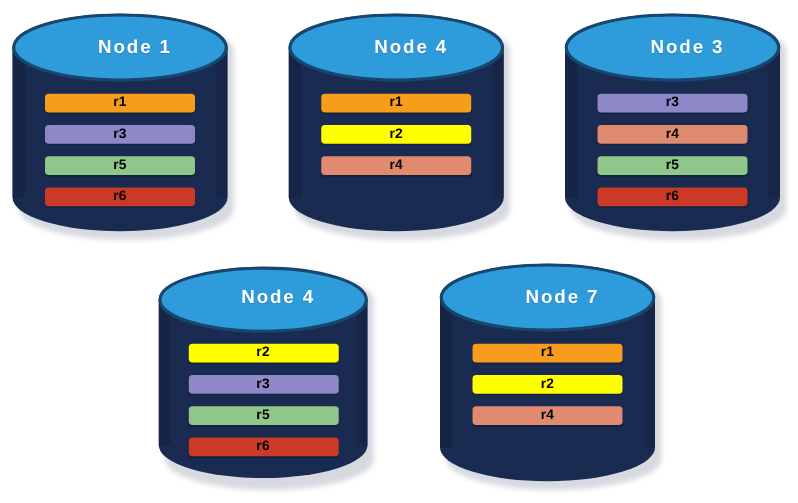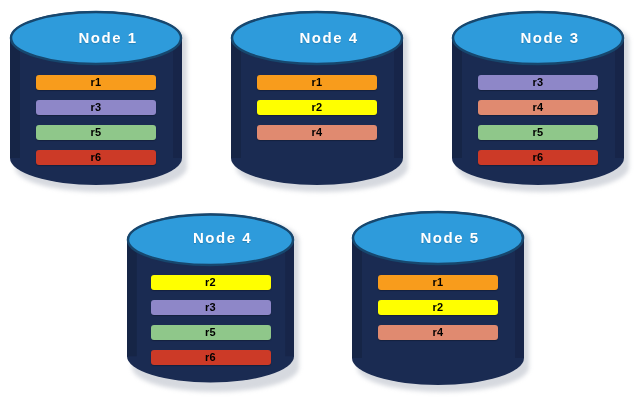--- a/index.html
+++ b/index.html
@@ -186,21 +186,21 @@
       </div>
     </div>
     <div class="node" style="left: 352px; top: 210px; width: 172px; height: 176px;">
       <div class="node-shadow"></div>
       <svg class="cyl-svg" viewBox="0 0 172 176">
         <path d="M 0 28 L 0 148 A 86 27 0 0 0 172 148 L 172 28 A 86 27 0 0 0 0 28 Z" fill="#1A2B52"></path>
         <rect x="0" y="28" width="10" height="120" fill="#14203D" opacity="0.55"></rect>
         <rect x="163" y="28" width="9" height="120" fill="#14203D" opacity="0.45"></rect>
         <ellipse cx="86" cy="28" rx="85" ry="26" fill="#2E9BDB" stroke="#17476E" stroke-width="2.5"></ellipse>
       </svg>
-      <div class="node-title" style="top: 19px;">Node 5</div>
+      <div class="node-title" style="top: 19px;">Node 7</div>
       <div class="bars" style="top: 65px;">
         <div class="bar" style="background: rgb(248, 156, 28); width: 120px;">
           <span class="bar-label">r1</span>
         </div>
         <div class="bar" style="background: rgb(255, 255, 0); width: 120px;">
           <span class="bar-label">r2</span>
         </div>
         <div class="bar" style="background: rgb(224, 138, 112); width: 120px;">
           <span class="bar-label">r4</span>
         </div>

